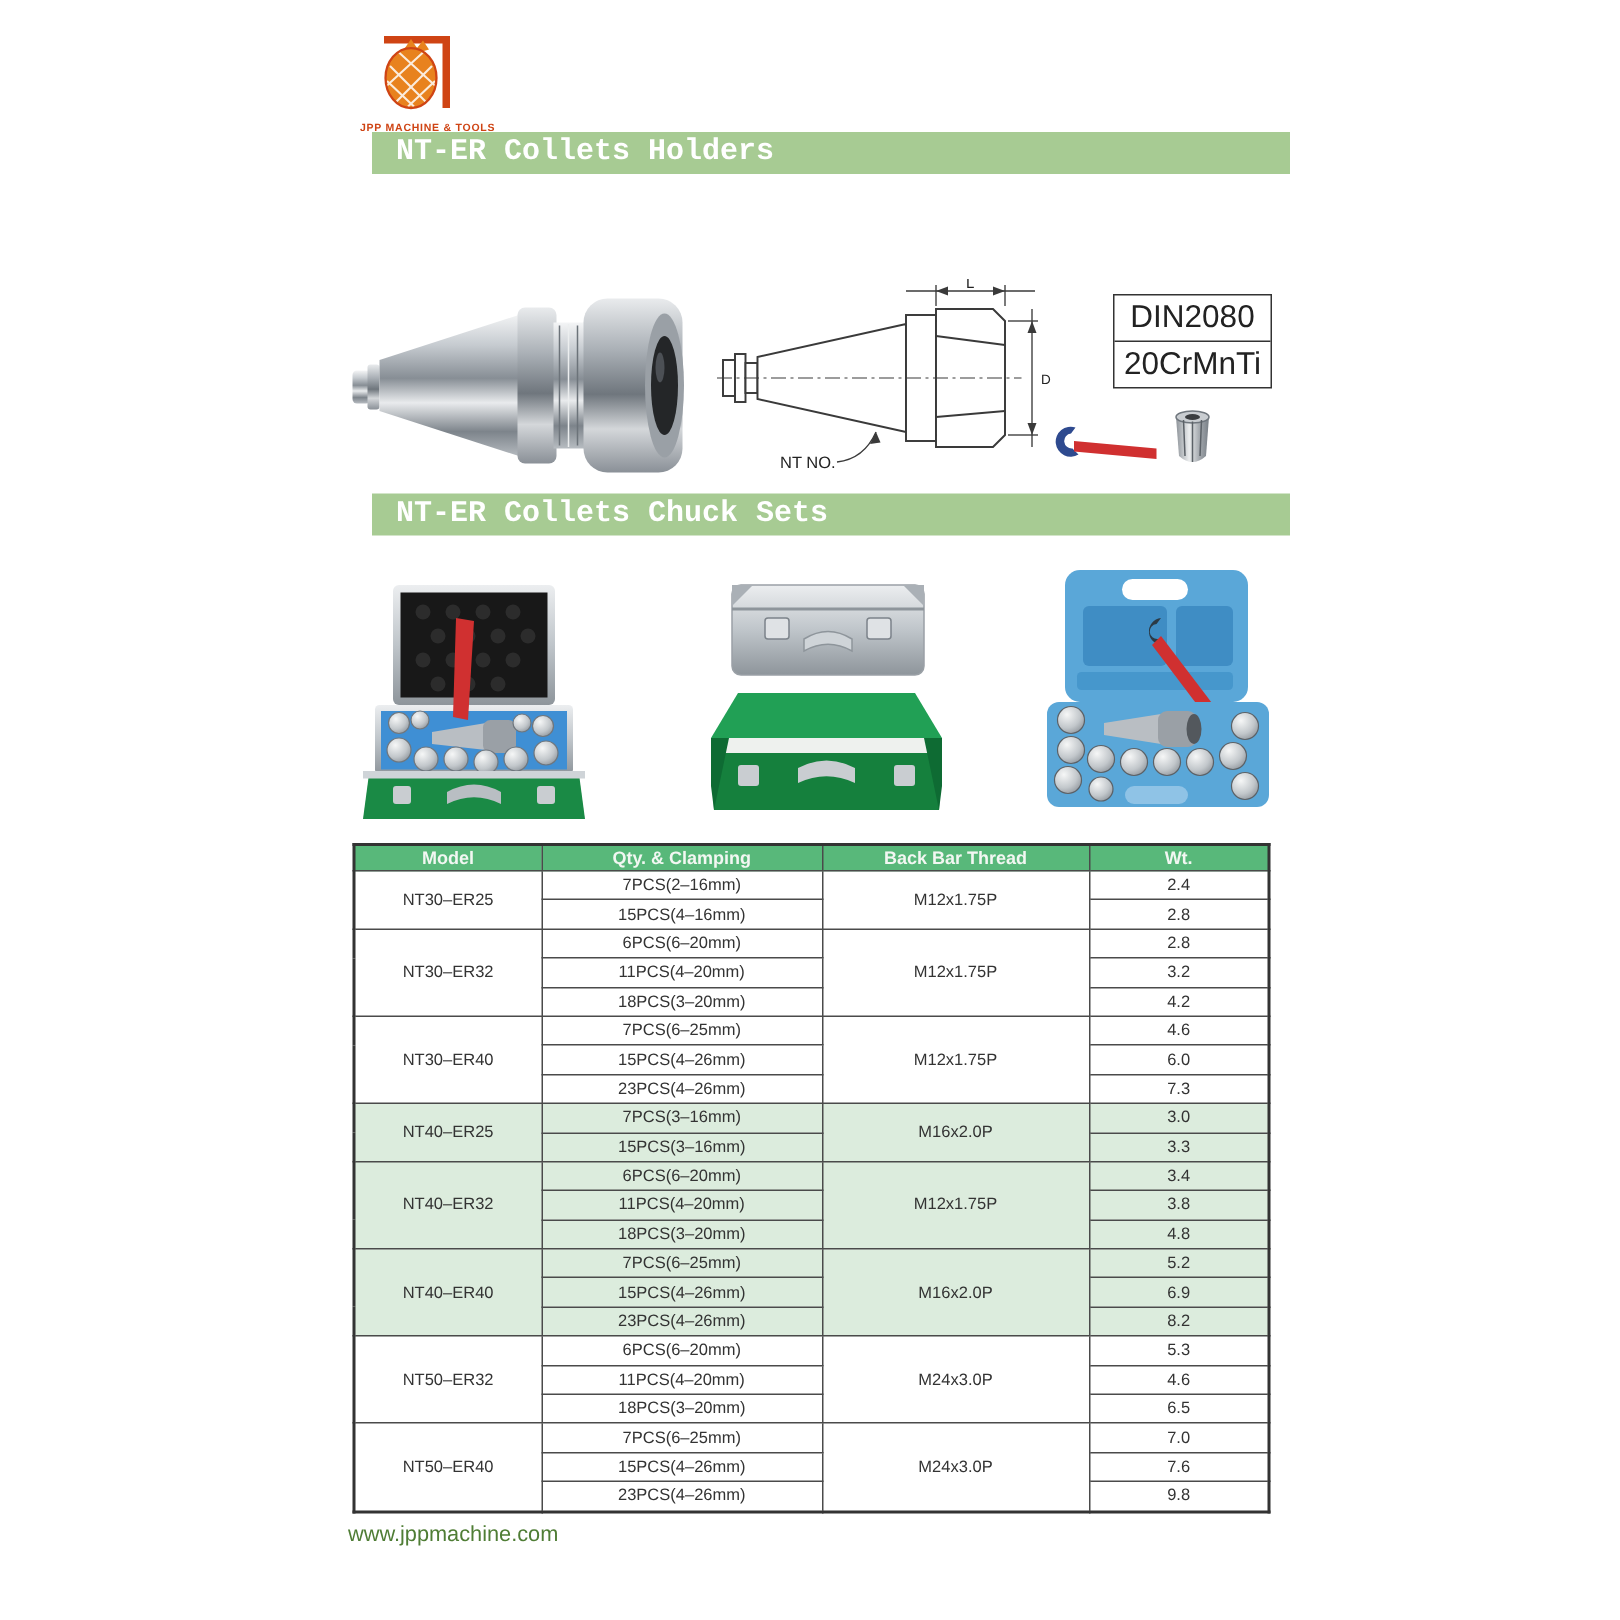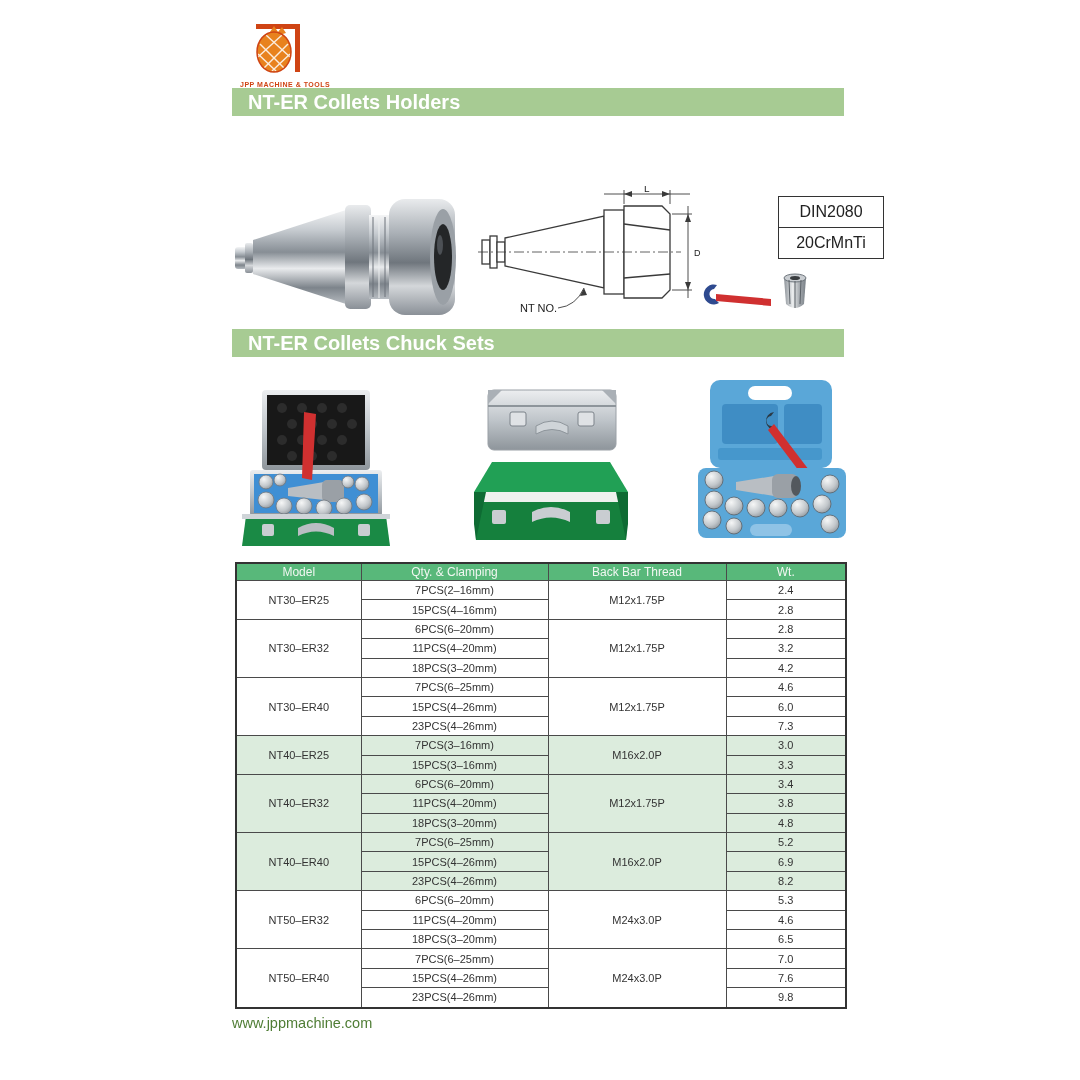--- a/index.html
+++ b/index.html
@@ -5,49 +5,49 @@
   html,body{margin:0;padding:0;background:#ffffff;}
   .page{
     position:relative;width:1080px;height:1080px;background:#fff;overflow:hidden;
     font-family:"Liberation Sans", sans-serif;color:#333;
   }
   
   .logo{position:absolute;left:240px;top:24px;width:110px;}
   .logo-text{margin-top:1px;font-size:7px;font-weight:bold;letter-spacing:.5px;color:var(--logo-red,#cf4414);}
   
   .banner{
-    position:absolute;left:232px;width:612px;height:28px;line-height:28px;
+    position:absolute;left:248px;width:612px;height:28px;line-height:28px;
     background:var(--banner-bg,#a7cb93);color:var(--banner-text,#ffffff);
-    font-size:20px;font-weight:bold;padding-left:16px;box-sizing:border-box;
+    font-size:20px;font-weight:bold;padding-left:16px;box-sizing:border-box;font-family:Liberation Mono, monospace;
   }
   .banner1{top:88px;}
   .banner2{top:329px;}
   
   .chuck-photo{position:absolute;left:233px;top:193px;}
   .drawing{position:absolute;left:476px;top:186px;}
   .spec-box{
     position:absolute;left:742px;top:196px;width:104px;border:1.5px solid #333;
-    background:#fff;text-align:center;font-size:16px;color:#222;margin-left:36px;
+    background:#fff;text-align:center;font-size:21px;color:#222;
   }
   .spec-box .cell{height:30px;line-height:30px;}
   .spec-box .cell + .cell{border-top:1.5px solid #333;}
   .spanner{position:absolute;left:703px;top:281px;}
   .collet-small{position:absolute;left:778px;top:270px;}
   
   .case1{position:absolute;left:240px;top:388px;}
   .case2{position:absolute;left:458px;top:384px;}
   .case3{position:absolute;left:678px;top:378px;}
   
   .spec-table{
     position:absolute;left:235px;top:562px;width:610px;border-collapse:collapse;
     table-layout:fixed;font-size:11px;color:#333;
   }
   .spec-table th{
     background:var(--table-header-bg,#58b87a);color:var(--table-header-text,#f2f7f2);
-    font-size:12px;font-weight:normal;height:16px;border:1px solid #4a4a4a;padding:0;
+    font-size:12px;font-weight:bold;height:16px;border:1px solid #4a4a4a;padding:0;
   }
   .spec-table td{
     height:18.4px;border:1px solid #4a4a4a;padding:0;text-align:center;background:#fff;
   }
   .spec-table tr.tinted td{background:var(--row-tint,#dcecdd);}
   .spec-table{border:2px solid #333;}
   
   .footer{
     position:absolute;left:232px;top:1015px;font-size:14.5px;font-weight:normal;
     color:var(--footer-text,#4f7d35);

